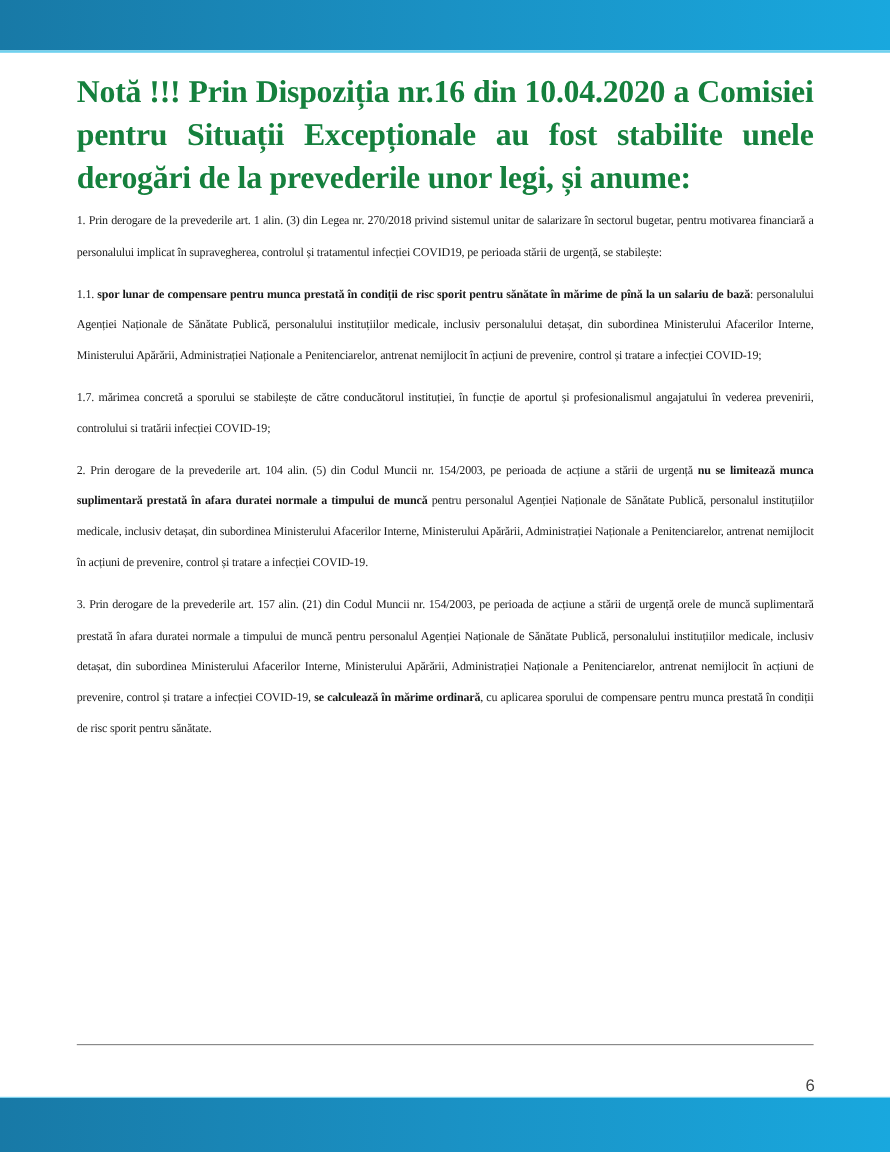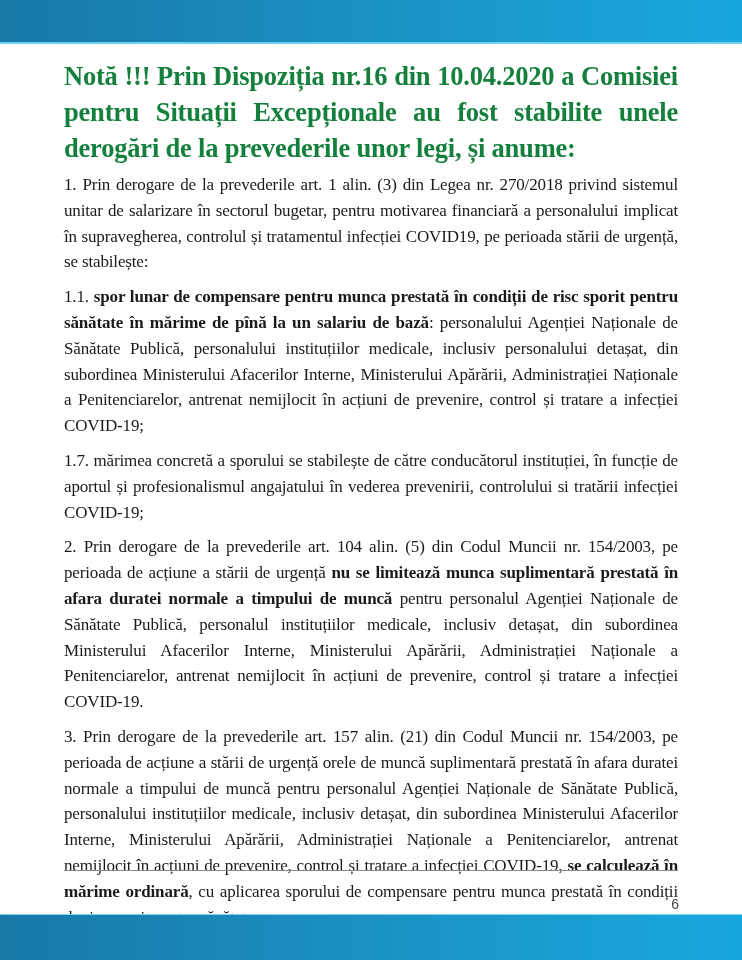--- a/index.html
+++ b/index.html
@@ -23,21 +23,21 @@
     position: absolute; left: 64px; top: 58px; width: 614px;
   }
   .title {
     font-family: Liberation Serif, serif;
     font-weight: bold; color: #15803d;
     font-size: 26.5px; line-height: 36px;
     text-align: justify; margin: 0 0 6px 0;
     letter-spacing: -0.2px;
   }
   .para {
-    font-size: 17px; line-height: 25.8px;
+    font-size: 10px; line-height: 25.8px;
     text-align: justify; margin: 0 0 9px 0;
     letter-spacing: -0.15px;
   }
   .para b { font-weight: bold; }
   .rule {
     position: absolute; left: 64px; top: 870px; width: 614px; height: 0;
     border-top: 1.5px solid #8a8a8a;
   }
   .page-number {
     position: absolute; left: 665px; top: 896px; width: 14px;

